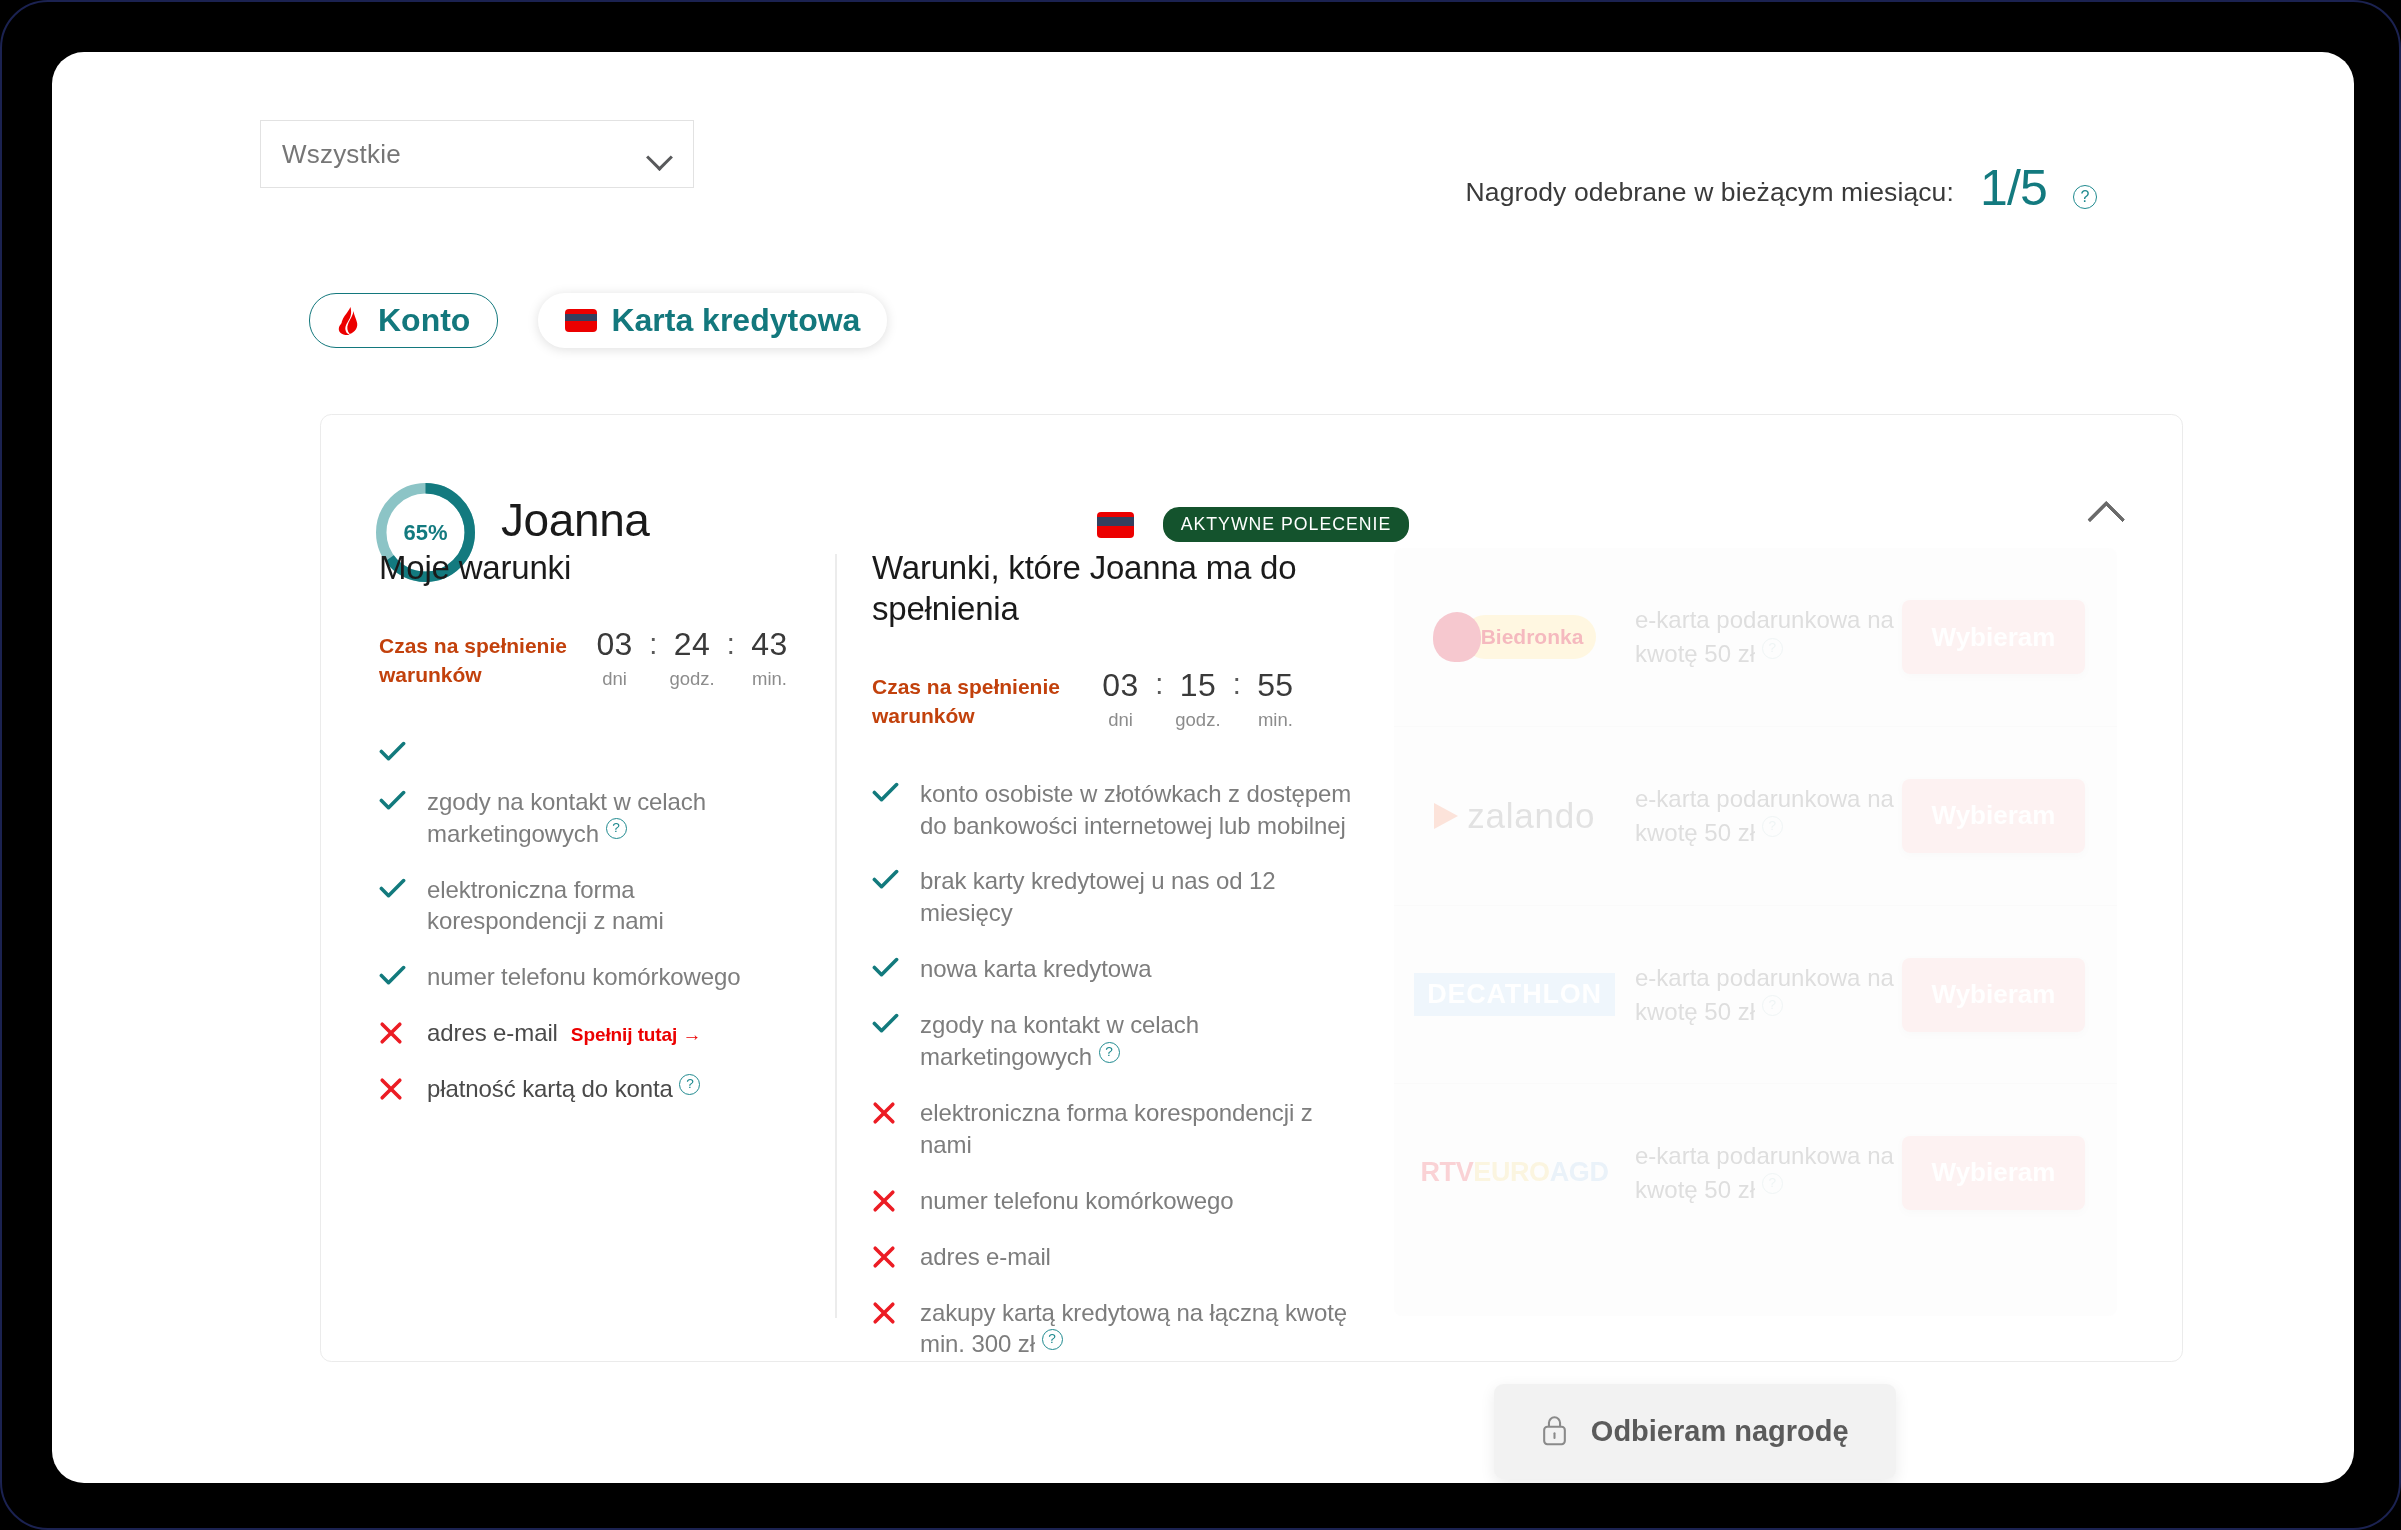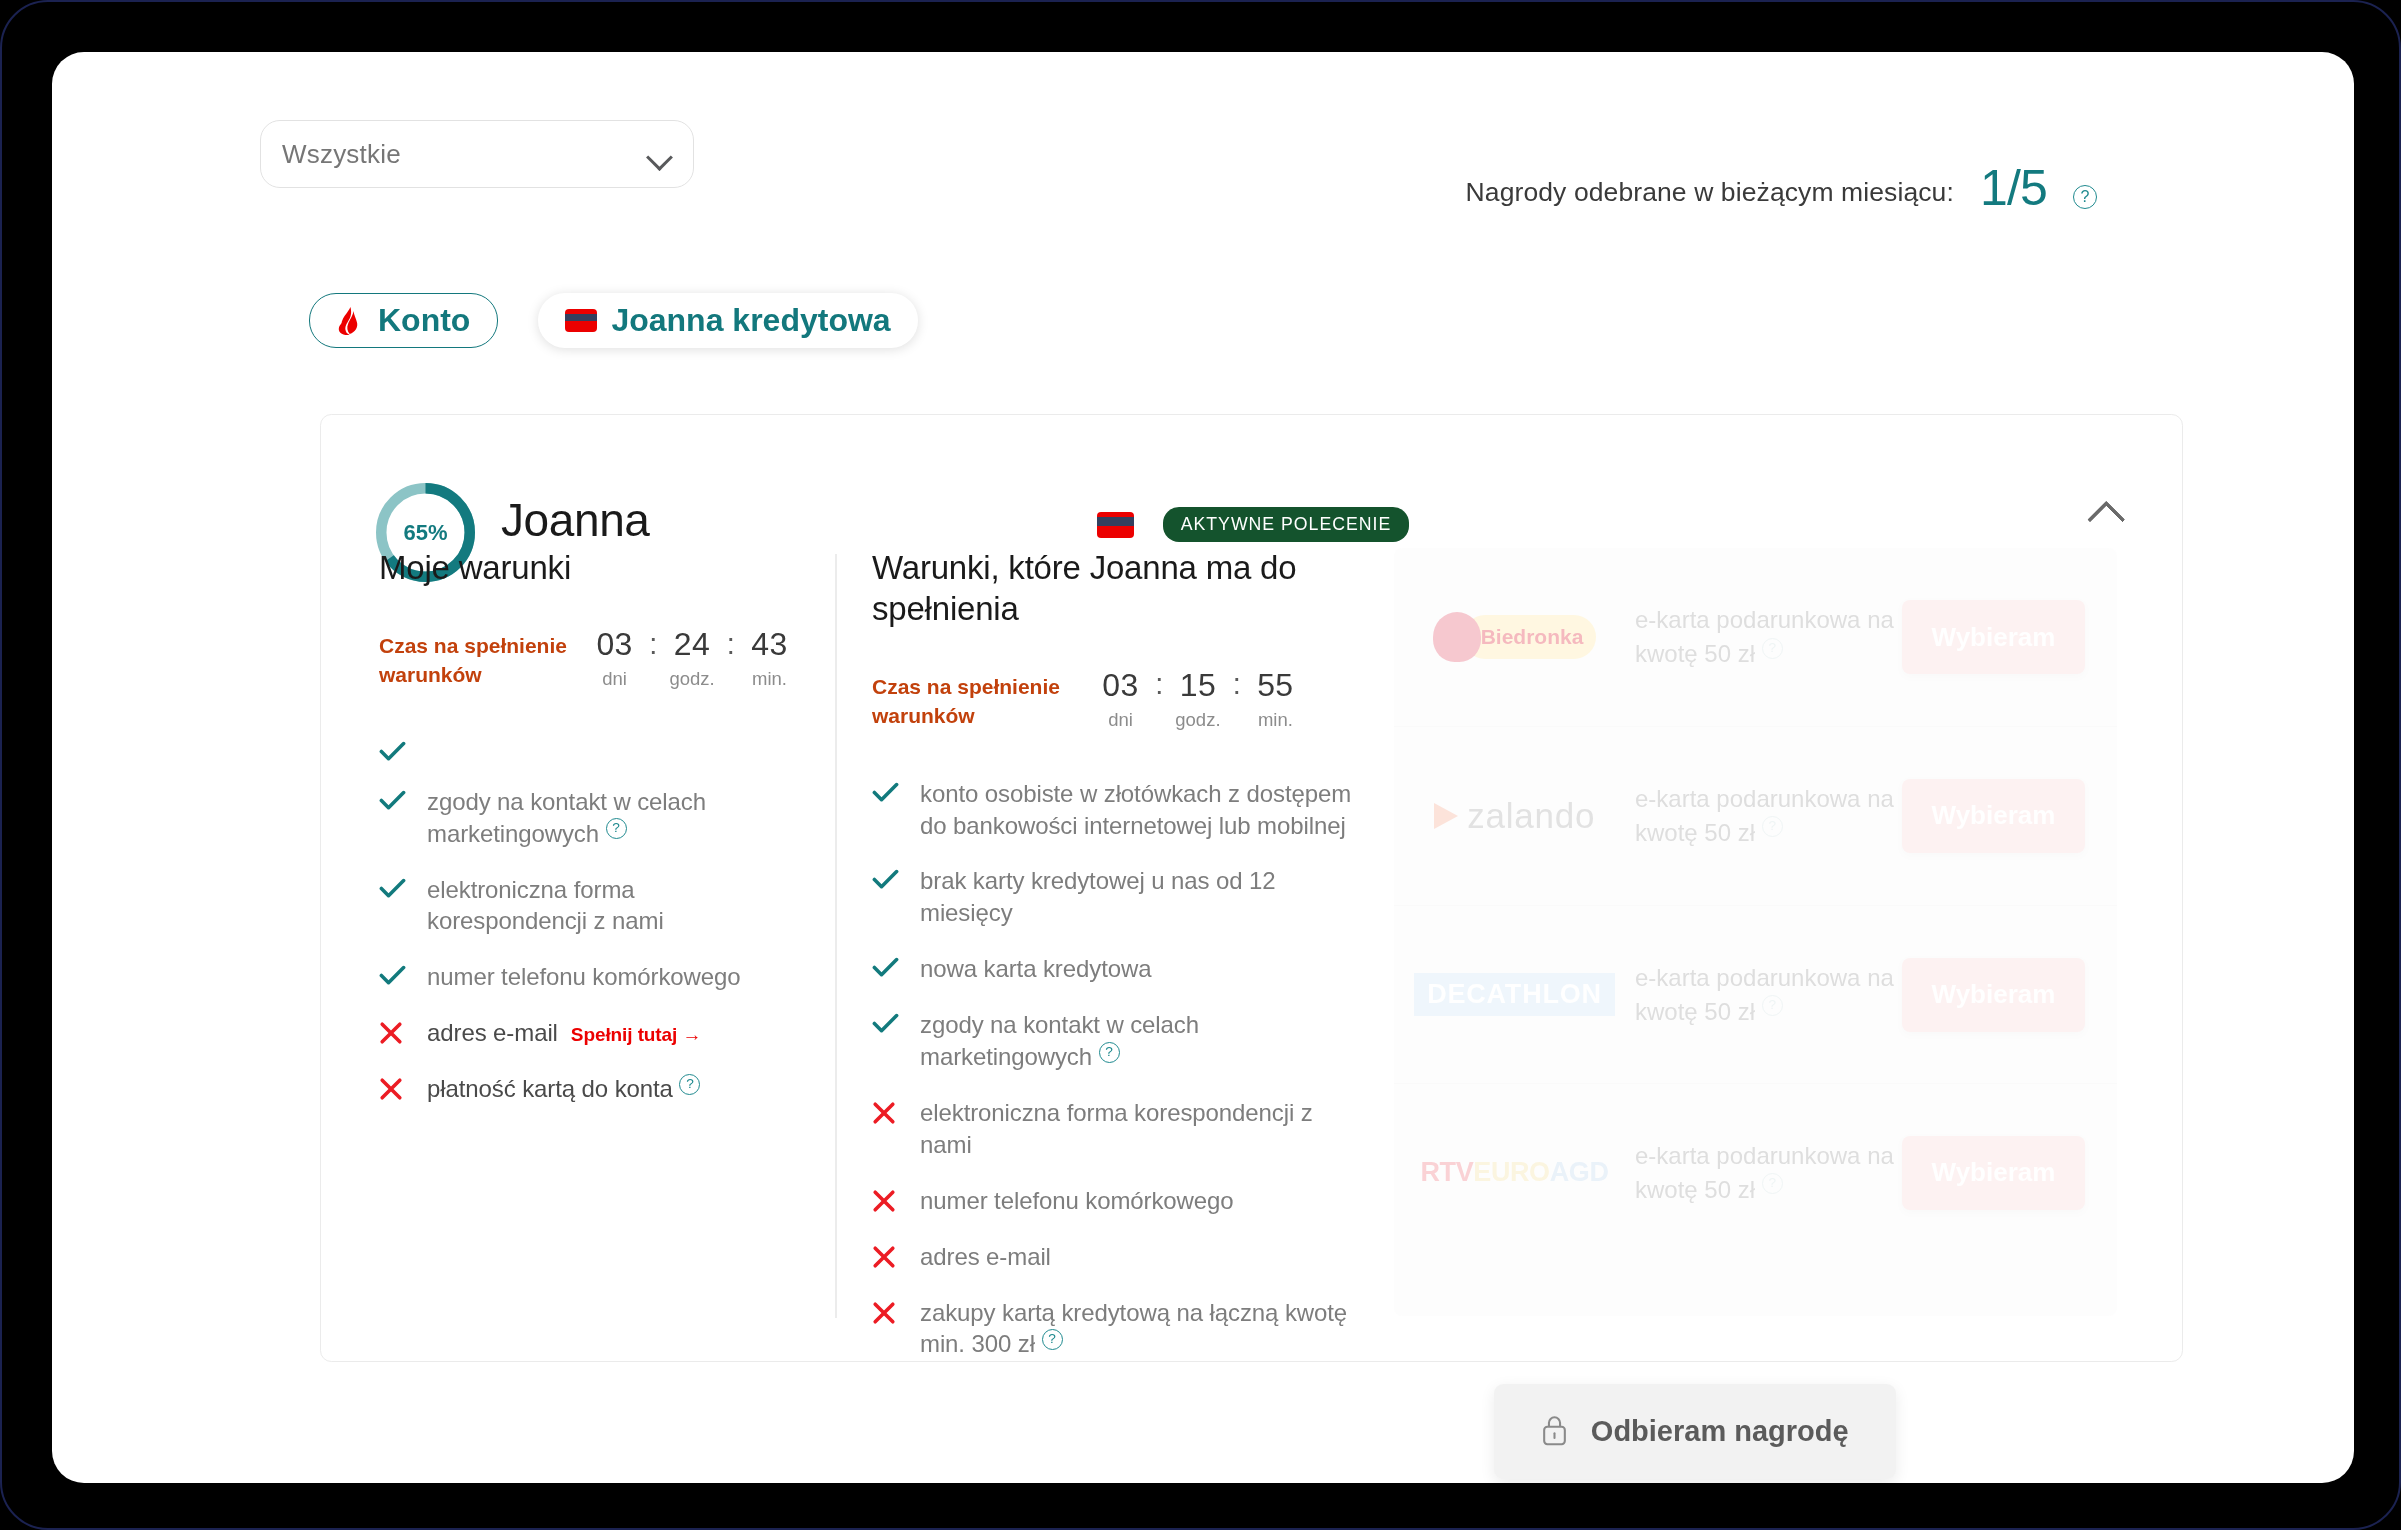--- a/index.html
+++ b/index.html
@@ -28,21 +28,21 @@
   
   .topbar {
     position: absolute;
     left: 0; top: 0; width: 100%; height: 209px;
   }
   .select-box {
     position: absolute;
     left: 208px; top: 68px;
     width: 434px; height: 68px;
     border: 1.6px solid #e2e2e2;
-    border-radius: 20px;
+    border-radius: 0;
     background: #fff;
     display: flex; align-items: center;
     padding: 0 21px;
   }
   .select-value {
     font-size: 26px;
     color: #767676;
     letter-spacing: 0.2px;
     flex: 1;
   }
@@ -385,21 +385,21 @@
           <svg width="27" height="29" viewBox="0 0 34 36">
             <path d="M17 1 C13 9 9 12 7 17 c-3 6 -1 13 5 16 c-3 -5 -1 -9 2 -14 c3 -5 5 -9 3 -18 Z" fill="#ec0000"></path>
             <path d="M21 6 c-2 8 -5 11 -7 16 c-2 5 -1 9 2 13 c7 -2 11 -9 9 -15 c-1 -5 -4 -9 -4 -14 Z" fill="#ec0000"></path>
             <path d="M8 20 c-5 3 -7 8 -5 12 c2 4 8 5 13 4 c-6 -3 -9 -9 -8 -16 Z" fill="#ec0000"></path>
           </svg>
         </span>
         <span>Konto</span>
       </div>
       <div class="pill plain">
         <span class="minicard"></span>
-        <span>Joanna kredytowa</span>
+        <span>Karta kredytowa</span>
       </div>
     </div>
 
     <div class="main-card">
 
       <div class="card-head">
         <div class="ring">
           <svg width="103" height="103" viewBox="0 0 128 128">
             <circle cx="64" cy="64" r="55" fill="none" stroke="#8cc4c6" stroke-width="13"></circle>
             <circle cx="64" cy="64" r="55" fill="none" stroke="#137a7f" stroke-width="13" stroke-dasharray="224.6 345.6" transform="rotate(-90 64 64)"></circle>

